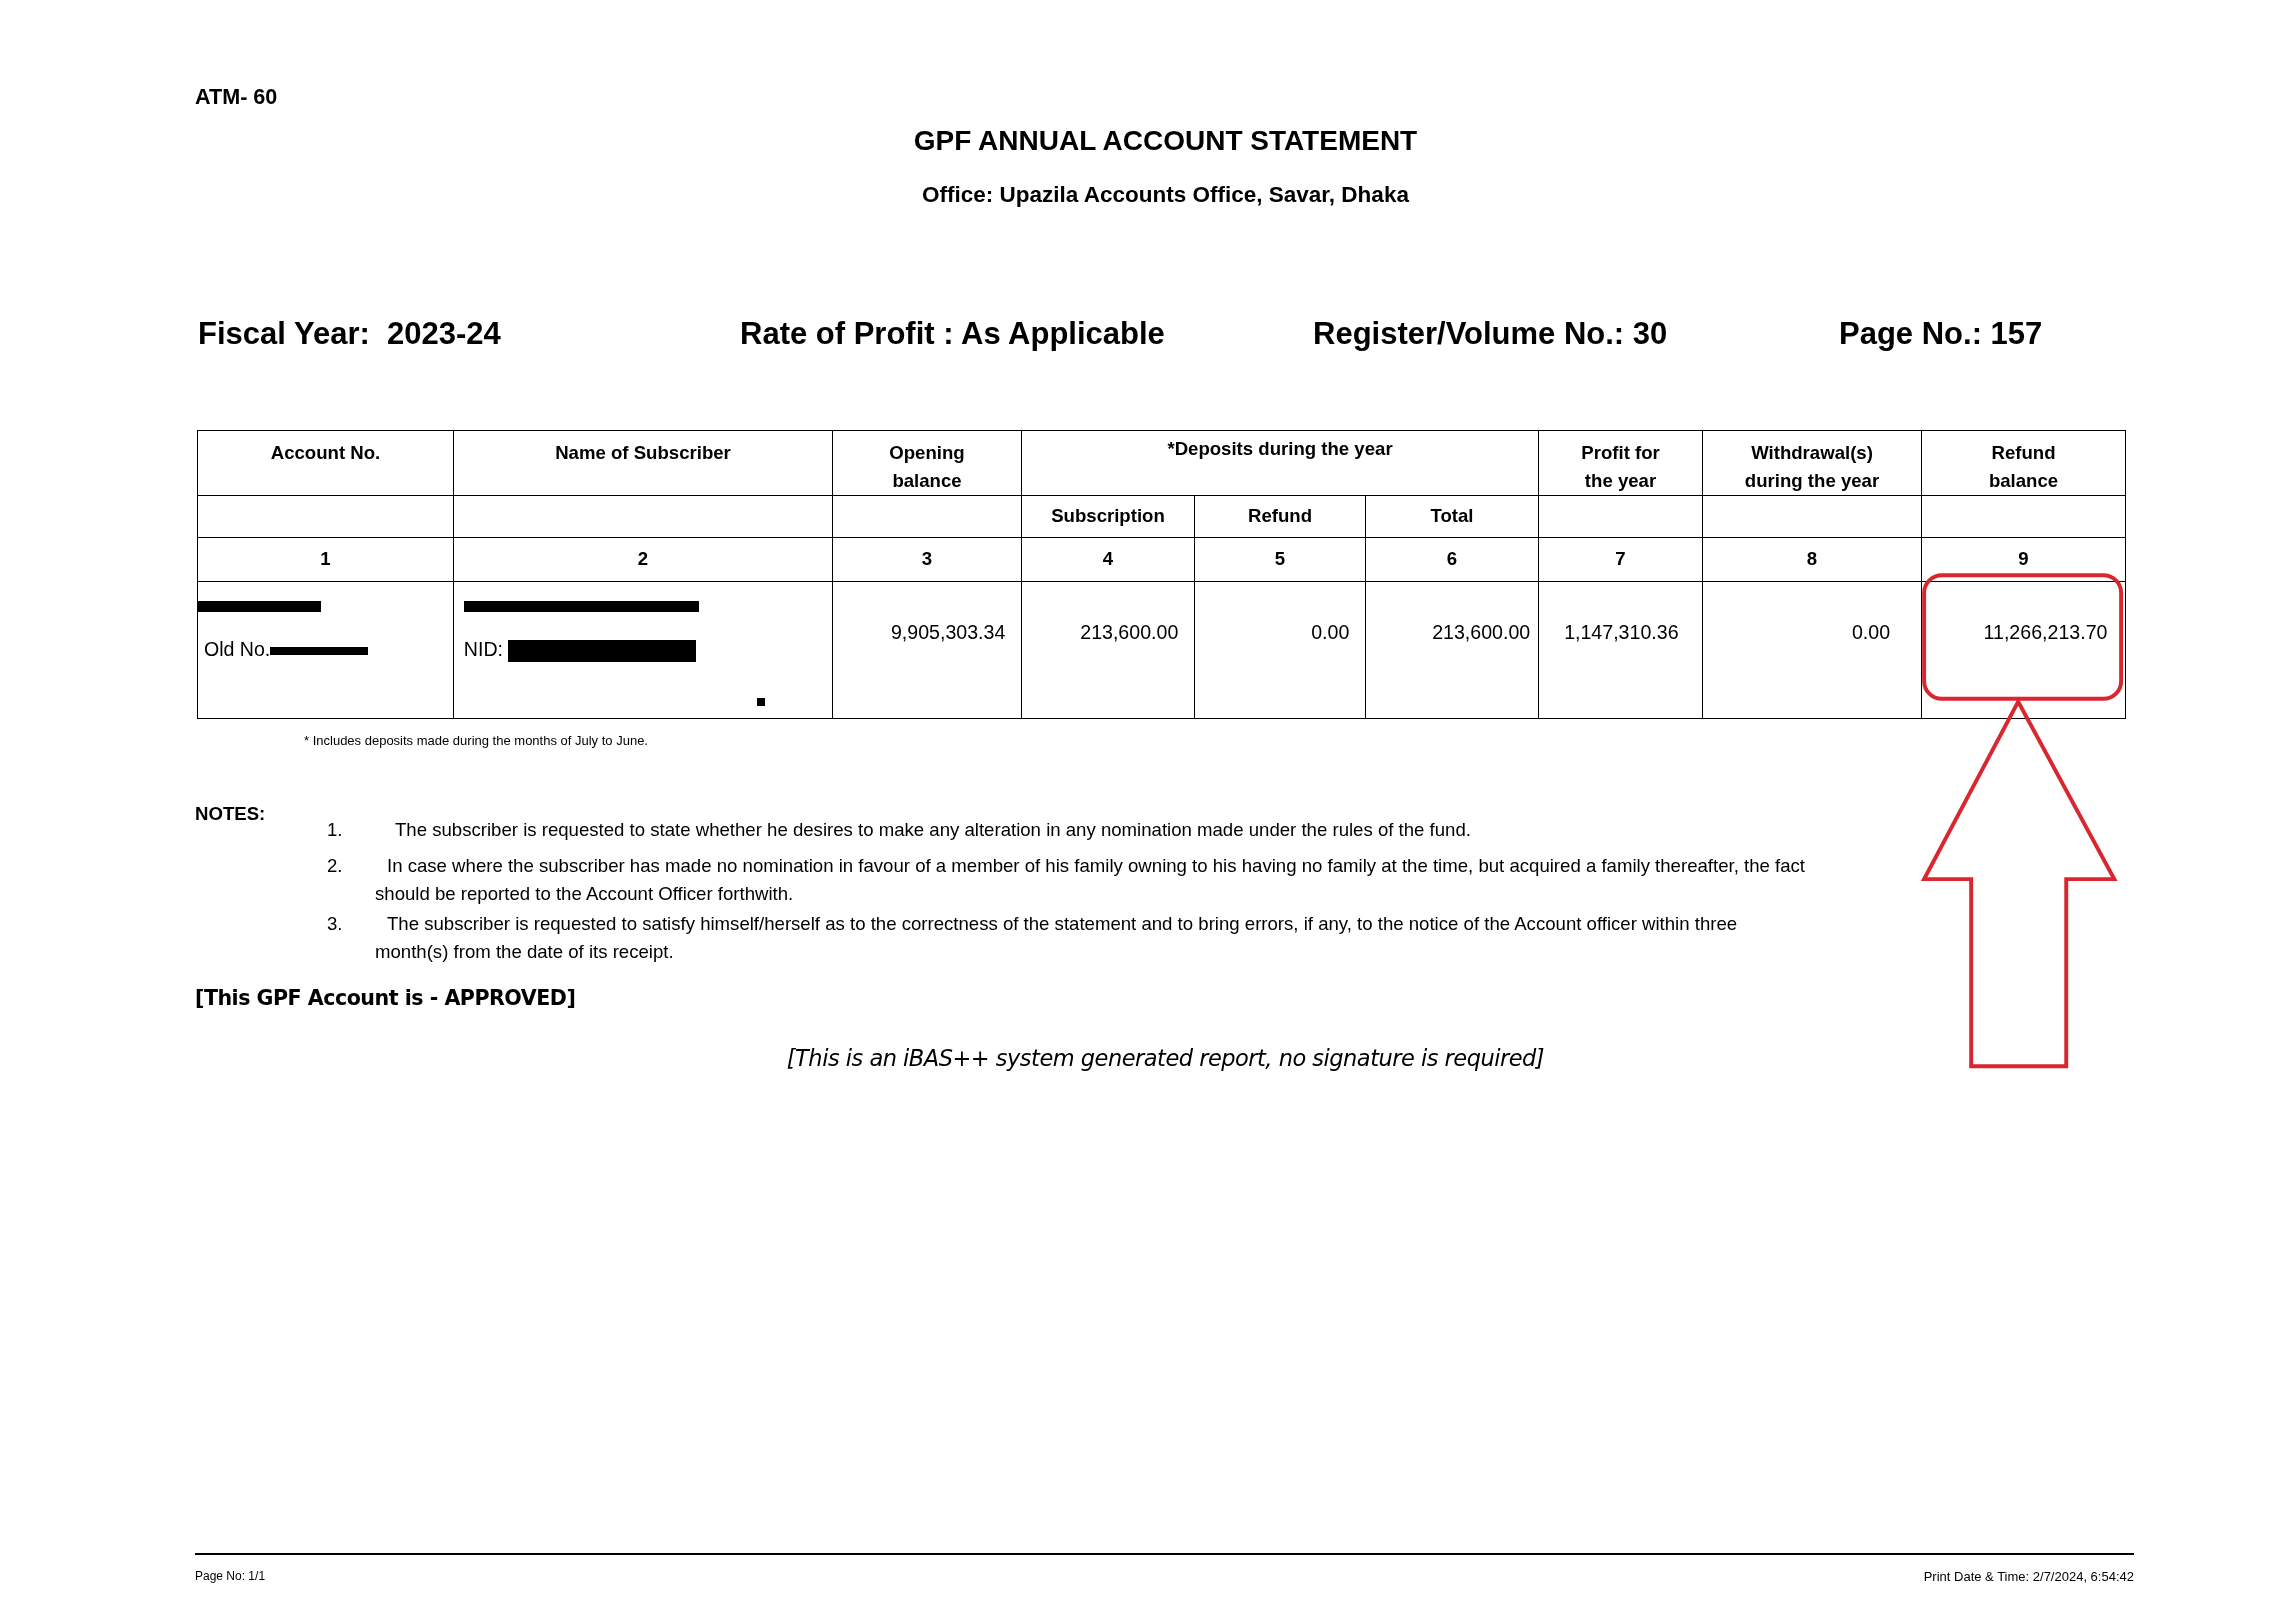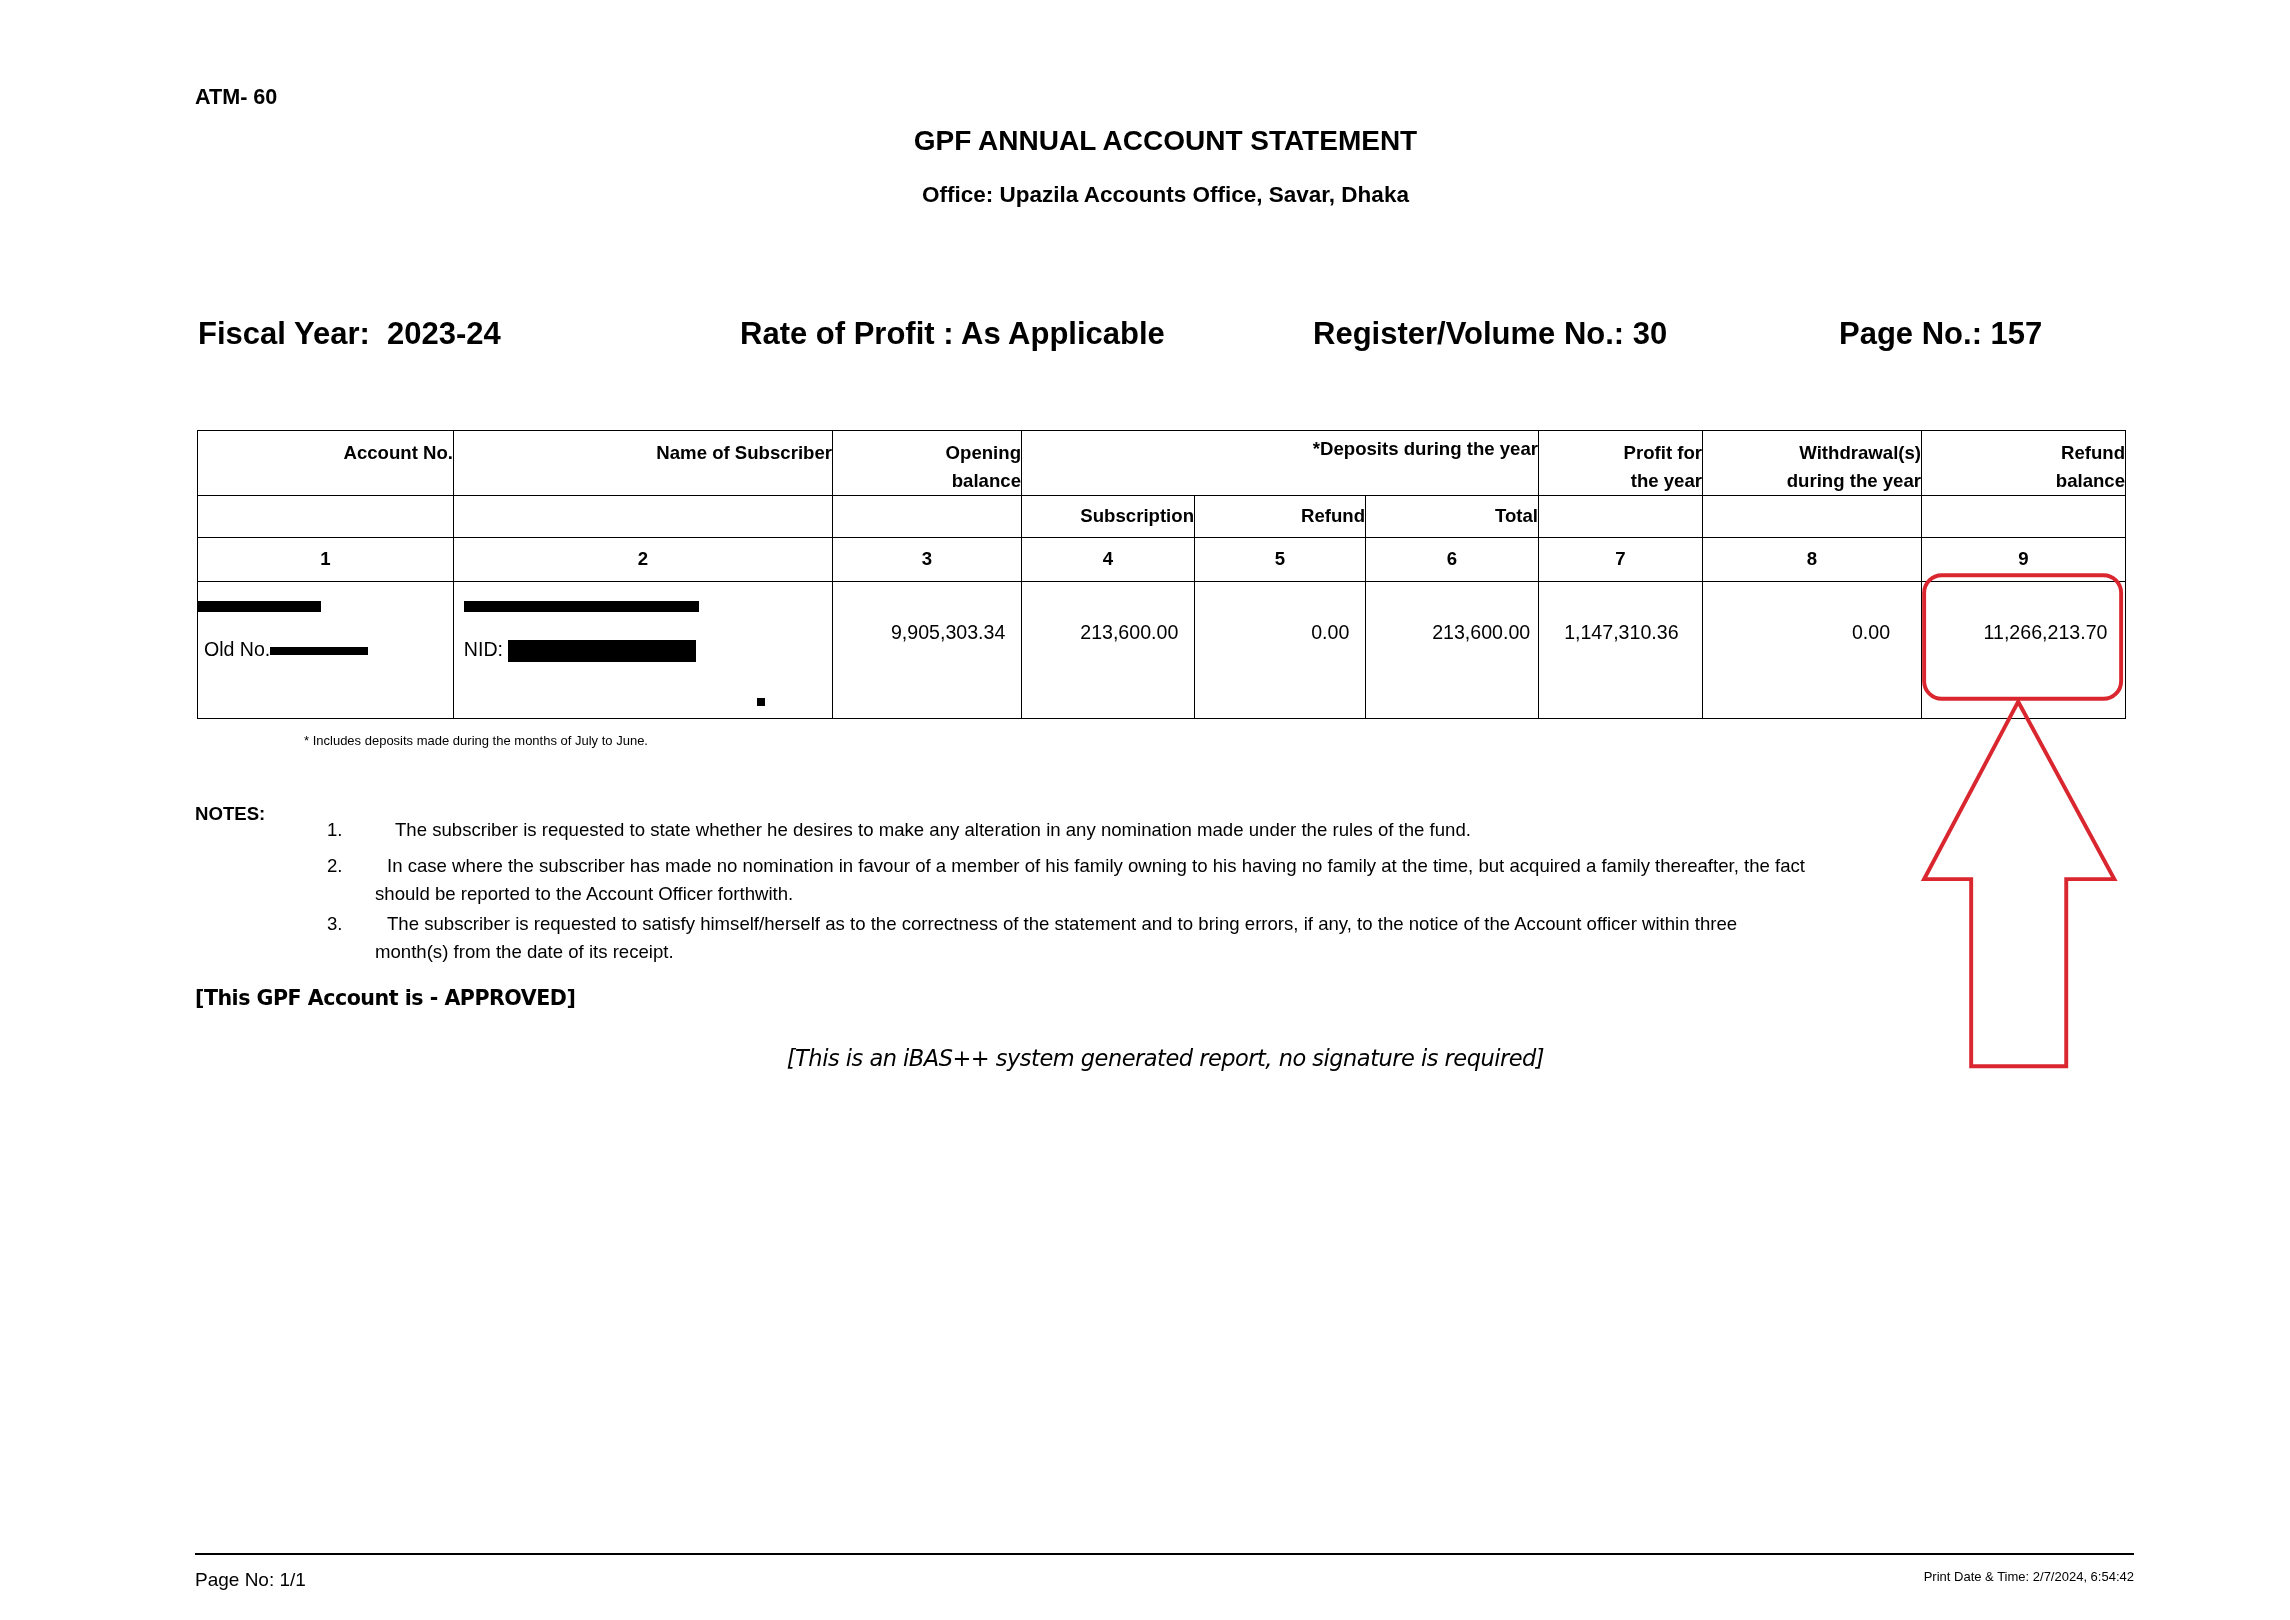--- a/index.html
+++ b/index.html
@@ -6,39 +6,39 @@
   body { width: 2291px; height: 1620px; position: relative; overflow: hidden;
          font-family: "Liberation Sans", sans-serif; color: #000; }
   .abs { position: absolute; }
   .form-code { left: 195px; top: 84px; font-size: 21.6px; font-weight: bold; }
   .title { left: 0; width: 2331px; top: 125px; text-align: center; font-size: 28px; font-weight: bold; }
   .office { left: 0; width: 2331px; top: 182px; text-align: center; font-size: 22.5px; font-weight: bold; }
   .meta { top: 316px; font-size: 31px; font-weight: bold; white-space: pre; }
 
   table.stmt { position: absolute; left: 197px; top: 430px; border-collapse: collapse; table-layout: fixed; width: 1927px; }
   table.stmt td { border: 1.5px solid #000; font-size: 18.6px; padding: 0; vertical-align: top; }
-  .hdr { font-weight: bold; text-align: right; line-height: 28px; padding-top: 7.8px !important; }
+  .hdr { font-weight: bold; text-align: center; line-height: 28px; padding-top: 7.8px !important; }
   .r1 { height: 57px; }
   .r2 { height: 42px; }
   .r2 td { vertical-align: middle !important; }
   .r3 { height: 44px; }
   .r3 td { vertical-align: middle !important; text-align: center; font-weight: bold; }
   .r4 { height: 137px; }
   .num { text-align: right; padding-right: 15.7px !important; padding-top: 39px !important; font-size: 19.6px !important; }
   .acct { font-size: 19.6px !important; position: relative; }
   .redact { display: inline-block; background: #000; height: 13.7px; vertical-align: middle; }
 
   .footnote { left: 280px; top: 733px; font-size: 13px; margin-left: 24px; }
   .notes-h { left: 195px; top: 773px; font-size: 18.6px; font-weight: bold; margin-top: 30px; }
   .note { font-size: 18.6px; line-height: 28px; }
   .approved { left: 195px; top: 986px; font-size: 20.6px; font-weight: bold; font-family: "DejaVu Sans", sans-serif; letter-spacing: -0.5px; }
   .system { left: 0; width: 2331px; top: 1045px; text-align: center; font-size: 22.5px; font-style: italic; font-family: "DejaVu Sans", sans-serif; letter-spacing: -0.5px; }
 
   .footer-line { left: 195px; top: 1553px; width: 1939px; height: 0; border-top: 2px solid #000; }
-  .footer-left { left: 195px; top: 1569px; font-size: 19px; }
+  .footer-left { left: 195px; top: 1569px; font-size: 12px; }
   .footer-right { right: 157px; top: 1569px; font-size: 13px; }
 
   svg.anno { position: absolute; left: 0; top: 0; pointer-events: none; }
 </style>
 </head>
 <body>
 
 <div class="abs form-code">ATM- 60</div>
 <div class="abs title">GPF ANNUAL ACCOUNT STATEMENT</div>
 <div class="abs office">Office: Upazila Accounts Office, Savar, Dhaka</div>

